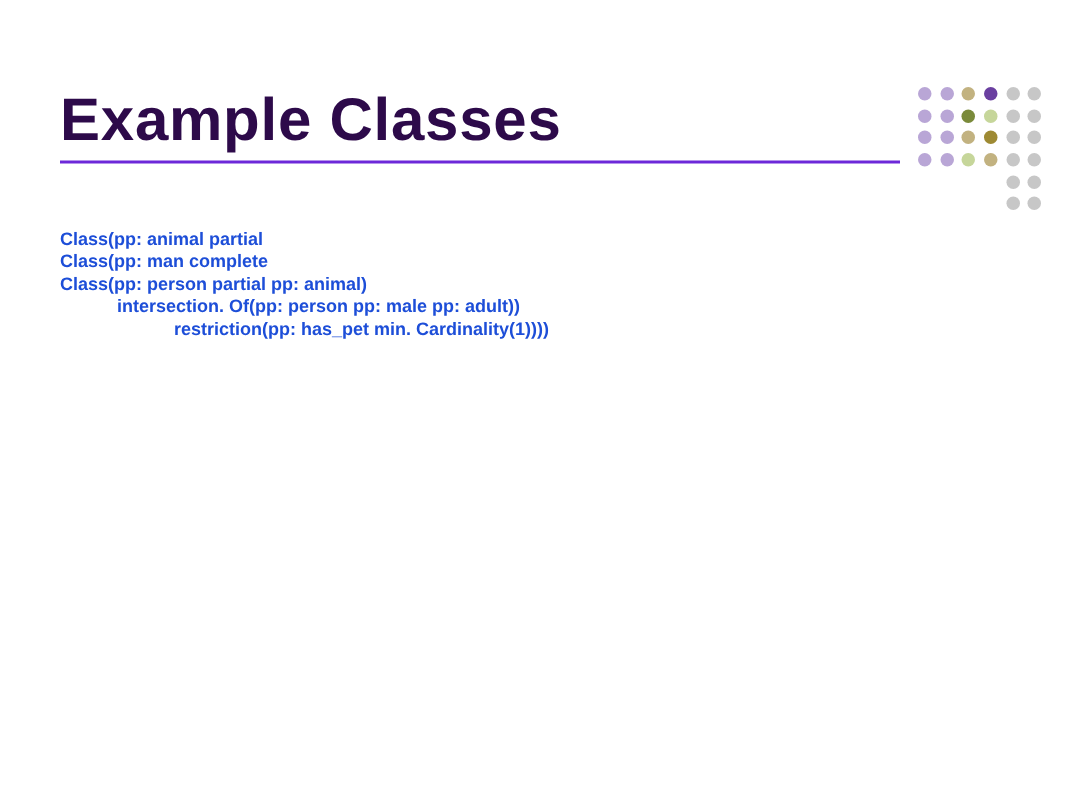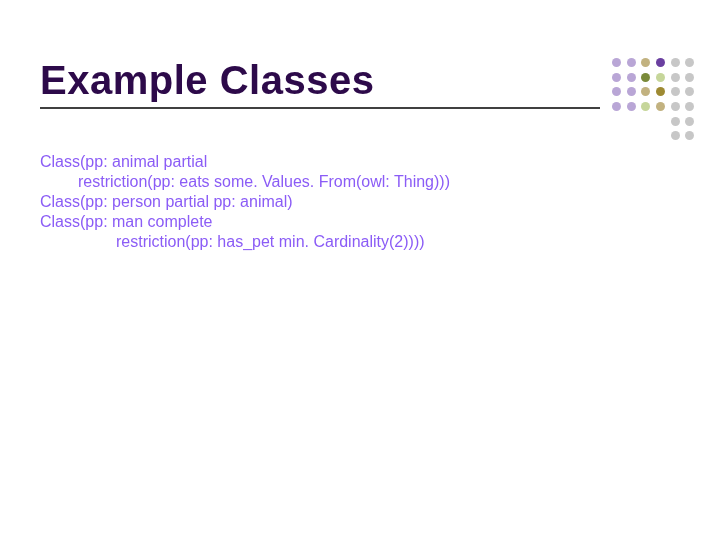--- a/index.html
+++ b/index.html
@@ -17,37 +17,38 @@
     width: 720px;
     height: 540px;
     position: relative;
     box-sizing: border-box;
   }
   .title-wrap {
     position: absolute;
     left: 40px;
     top: 58px;
     width: 560px;
-    border-bottom: 2px solid #404040;
+    border-bottom: 2px solid #6d28d9;
     padding-bottom: 4px;
   }
   .title {
     font-size: 40px;
     font-weight: bold;
     color: #2d0a4a;
     letter-spacing: 0.5px;
   }
   .body {
     position: absolute;
     left: 40px;
     top: 152px;
     width: 600px;
-    font-size: 16px;
+    font-size: 12px;
     line-height: 1.25;
-    color: #8b5cf6;
+    color: #1d4ed8;
+    font-weight: bold;
   }
   .body div { white-space: pre; }
   .indent1 { padding-left: 38px; }
   .indent2 { padding-left: 76px; }
   .dots {
     position: absolute;
     right: 24px;
     top: 58px;
     width: 84px;
     height: 84px;
@@ -114,19 +115,19 @@
       <span class="d-gry"></span>
       <span class="d-gry"></span>
   </div>
 
   <div class="title-wrap">
     <div class="title">Example Classes</div>
   </div>
 
   <div class="body">
     <div>Class(pp: animal partial</div>
-    <div class="indent1">restriction(pp: eats some. Values. From(owl: Thing)))</div>
+    <div>Class(pp: man complete</div>
     <div>Class(pp: person partial pp: animal)</div>
-    <div>Class(pp: man complete</div>
-    <div class="indent2">restriction(pp: has_pet min. Cardinality(2))))</div>
+    <div class="indent1">intersection. Of(pp: person pp: male pp: adult))</div>
+    <div class="indent2">restriction(pp: has_pet min. Cardinality(1))))</div>
   </div>
 
 </div>
 
 </body></html>

